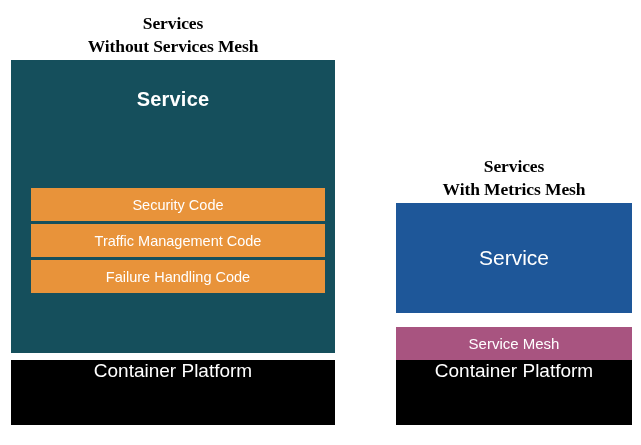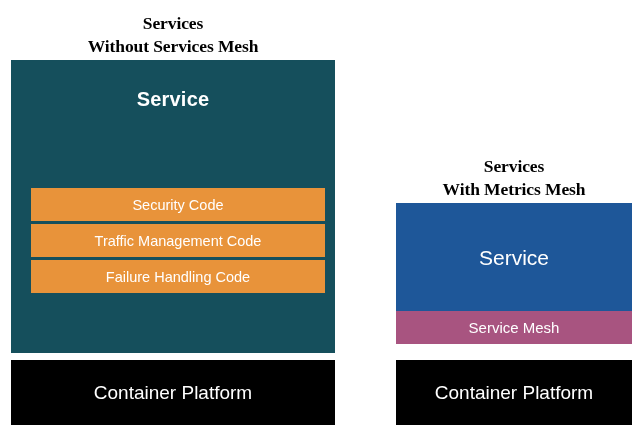--- a/index.html
+++ b/index.html
@@ -107,40 +107,40 @@
     justify-content: center;
   }
   .blue-panel .label {
     color: #ffffff;
     font-size: 21px;
   }
 
   .mesh-band {
     position: absolute;
     left: 396px;
-    top: 311px;
+    top: 327px;
     width: 236px;
     height: 33px;
     background: #A4527E;
     background: #A85480;
     display: flex;
     align-items: center;
     justify-content: center;
   }
   .mesh-band .label {
     color: #ffffff;
     font-size: 15px;
   }
 
   
   .platform {
     position: absolute;
     background: #000000;
     display: flex;
-    align-items: center;
+    align-items: flex-start;
     justify-content: center;
   }
   .platform .label {
     color: #ffffff;
     font-size: 19px;
   }
   #platform-left {
     left: 11px;
     top: 360px;
     width: 324px;

